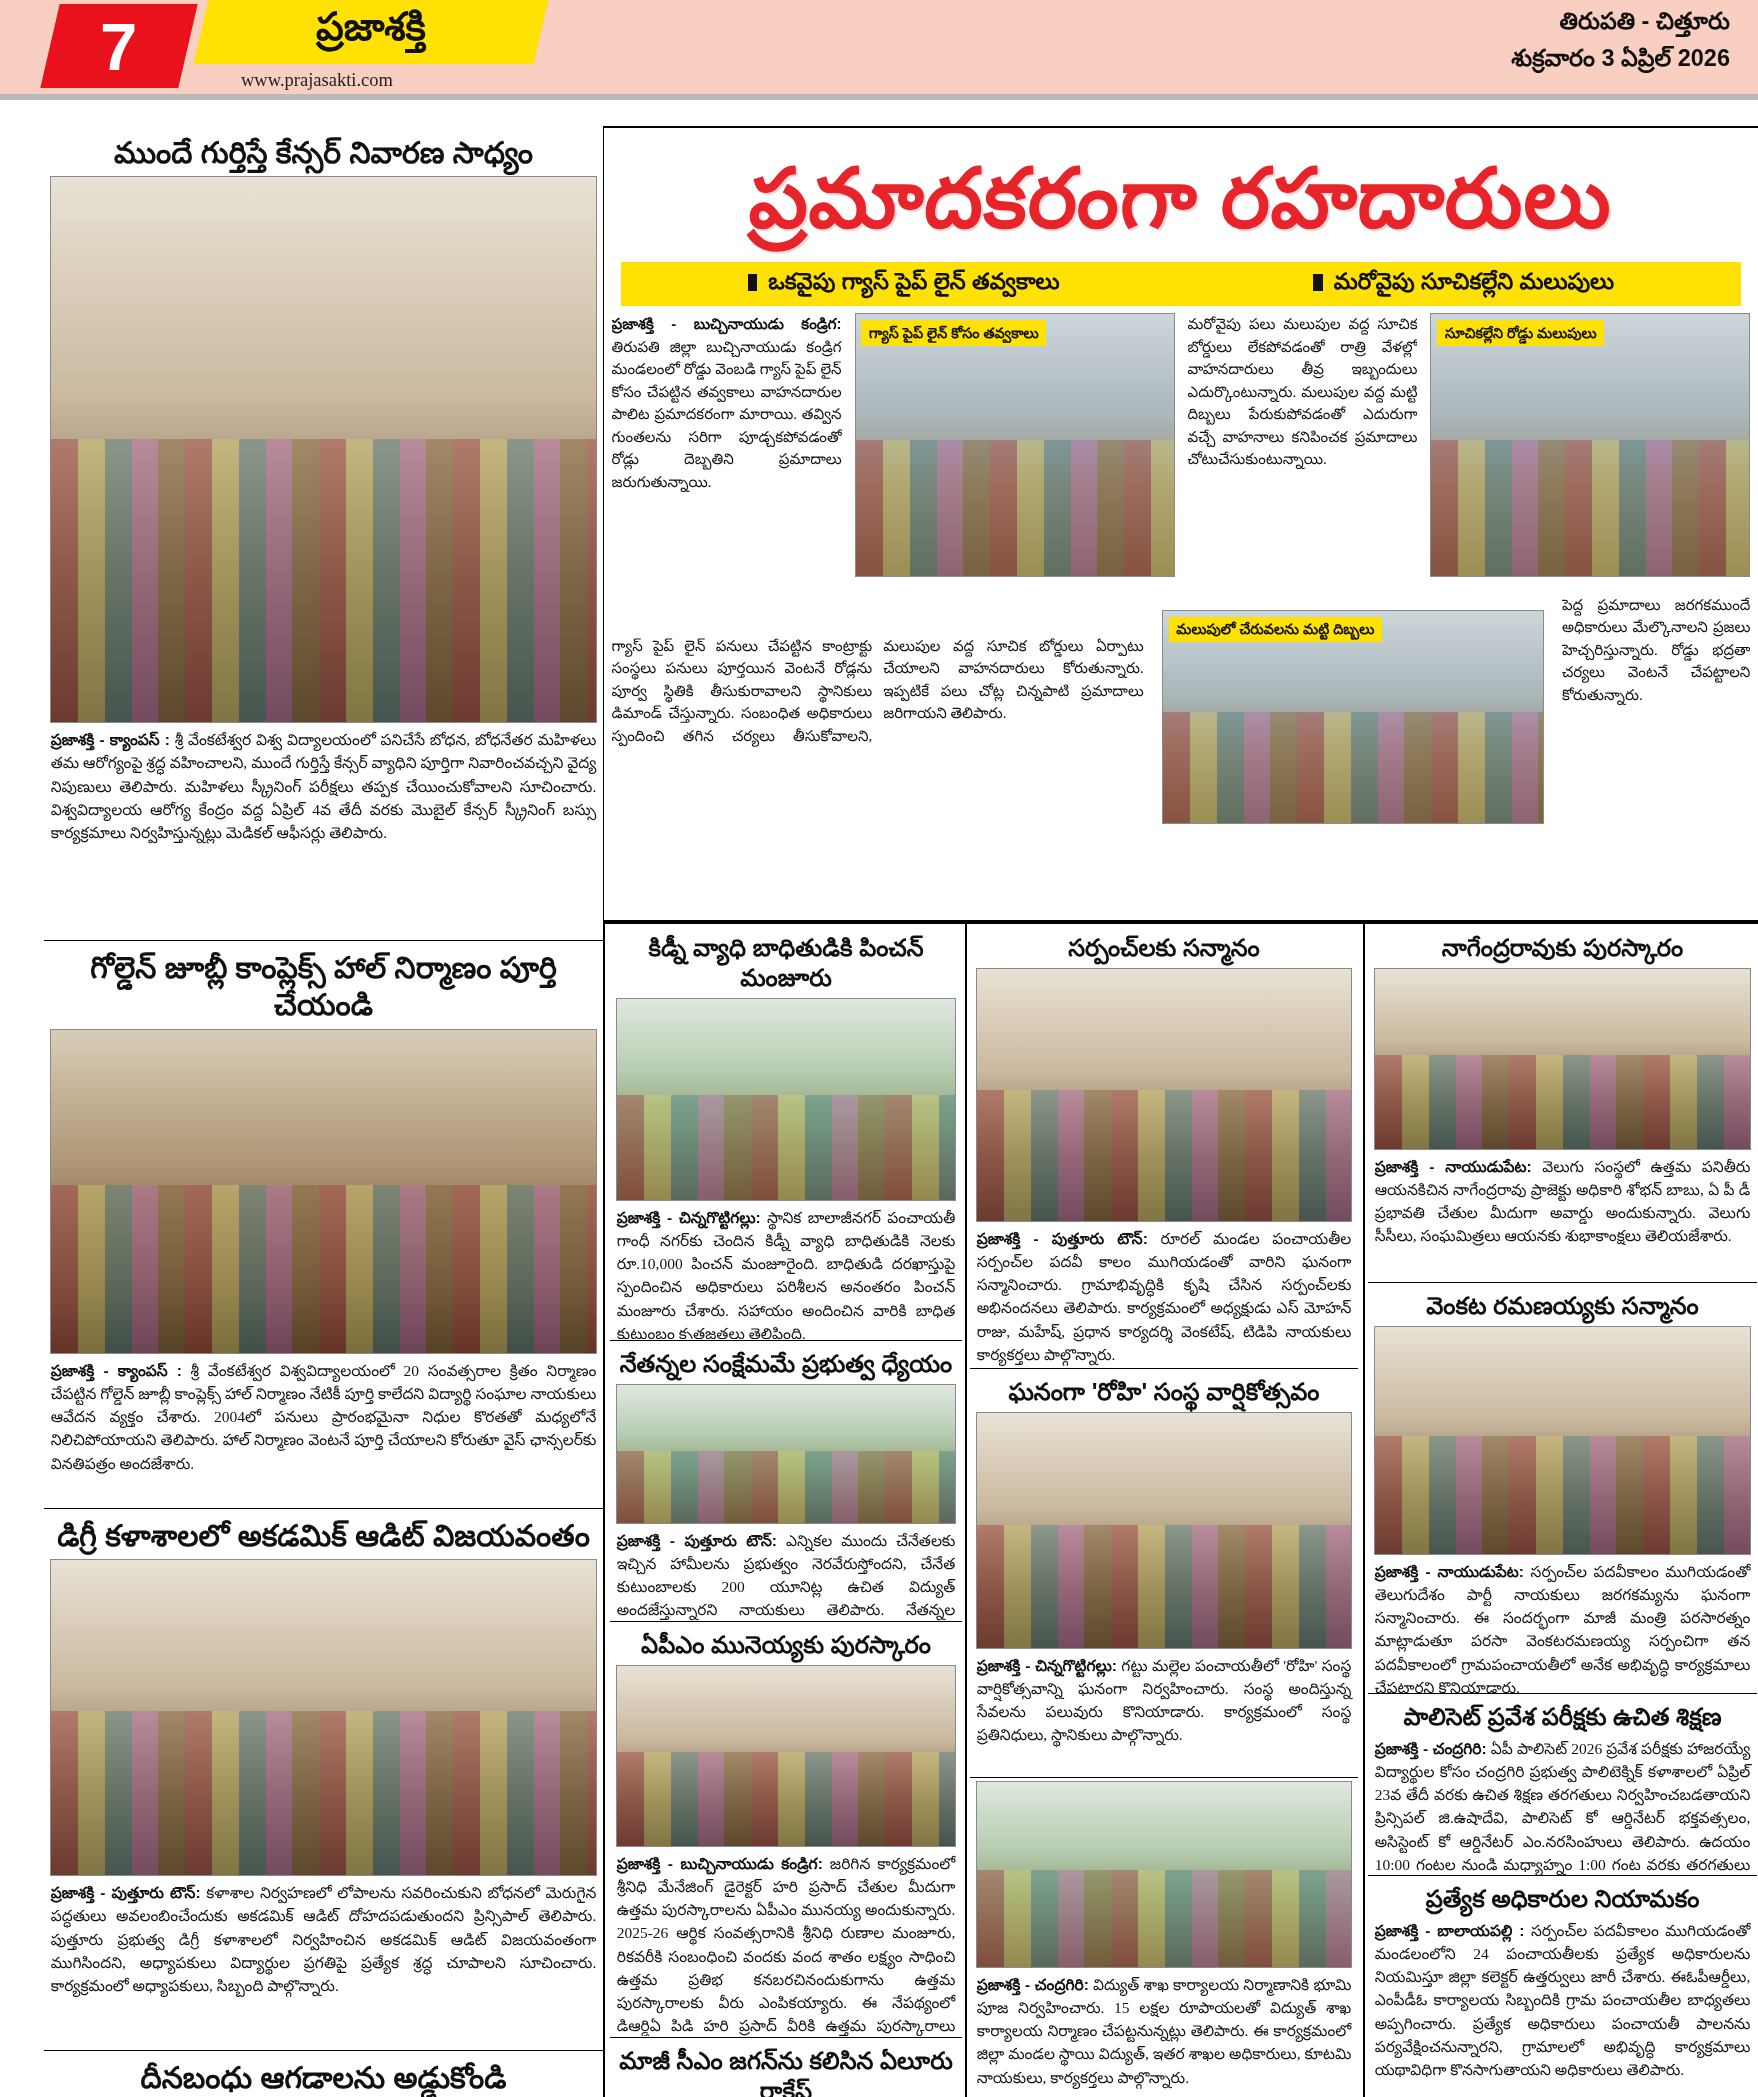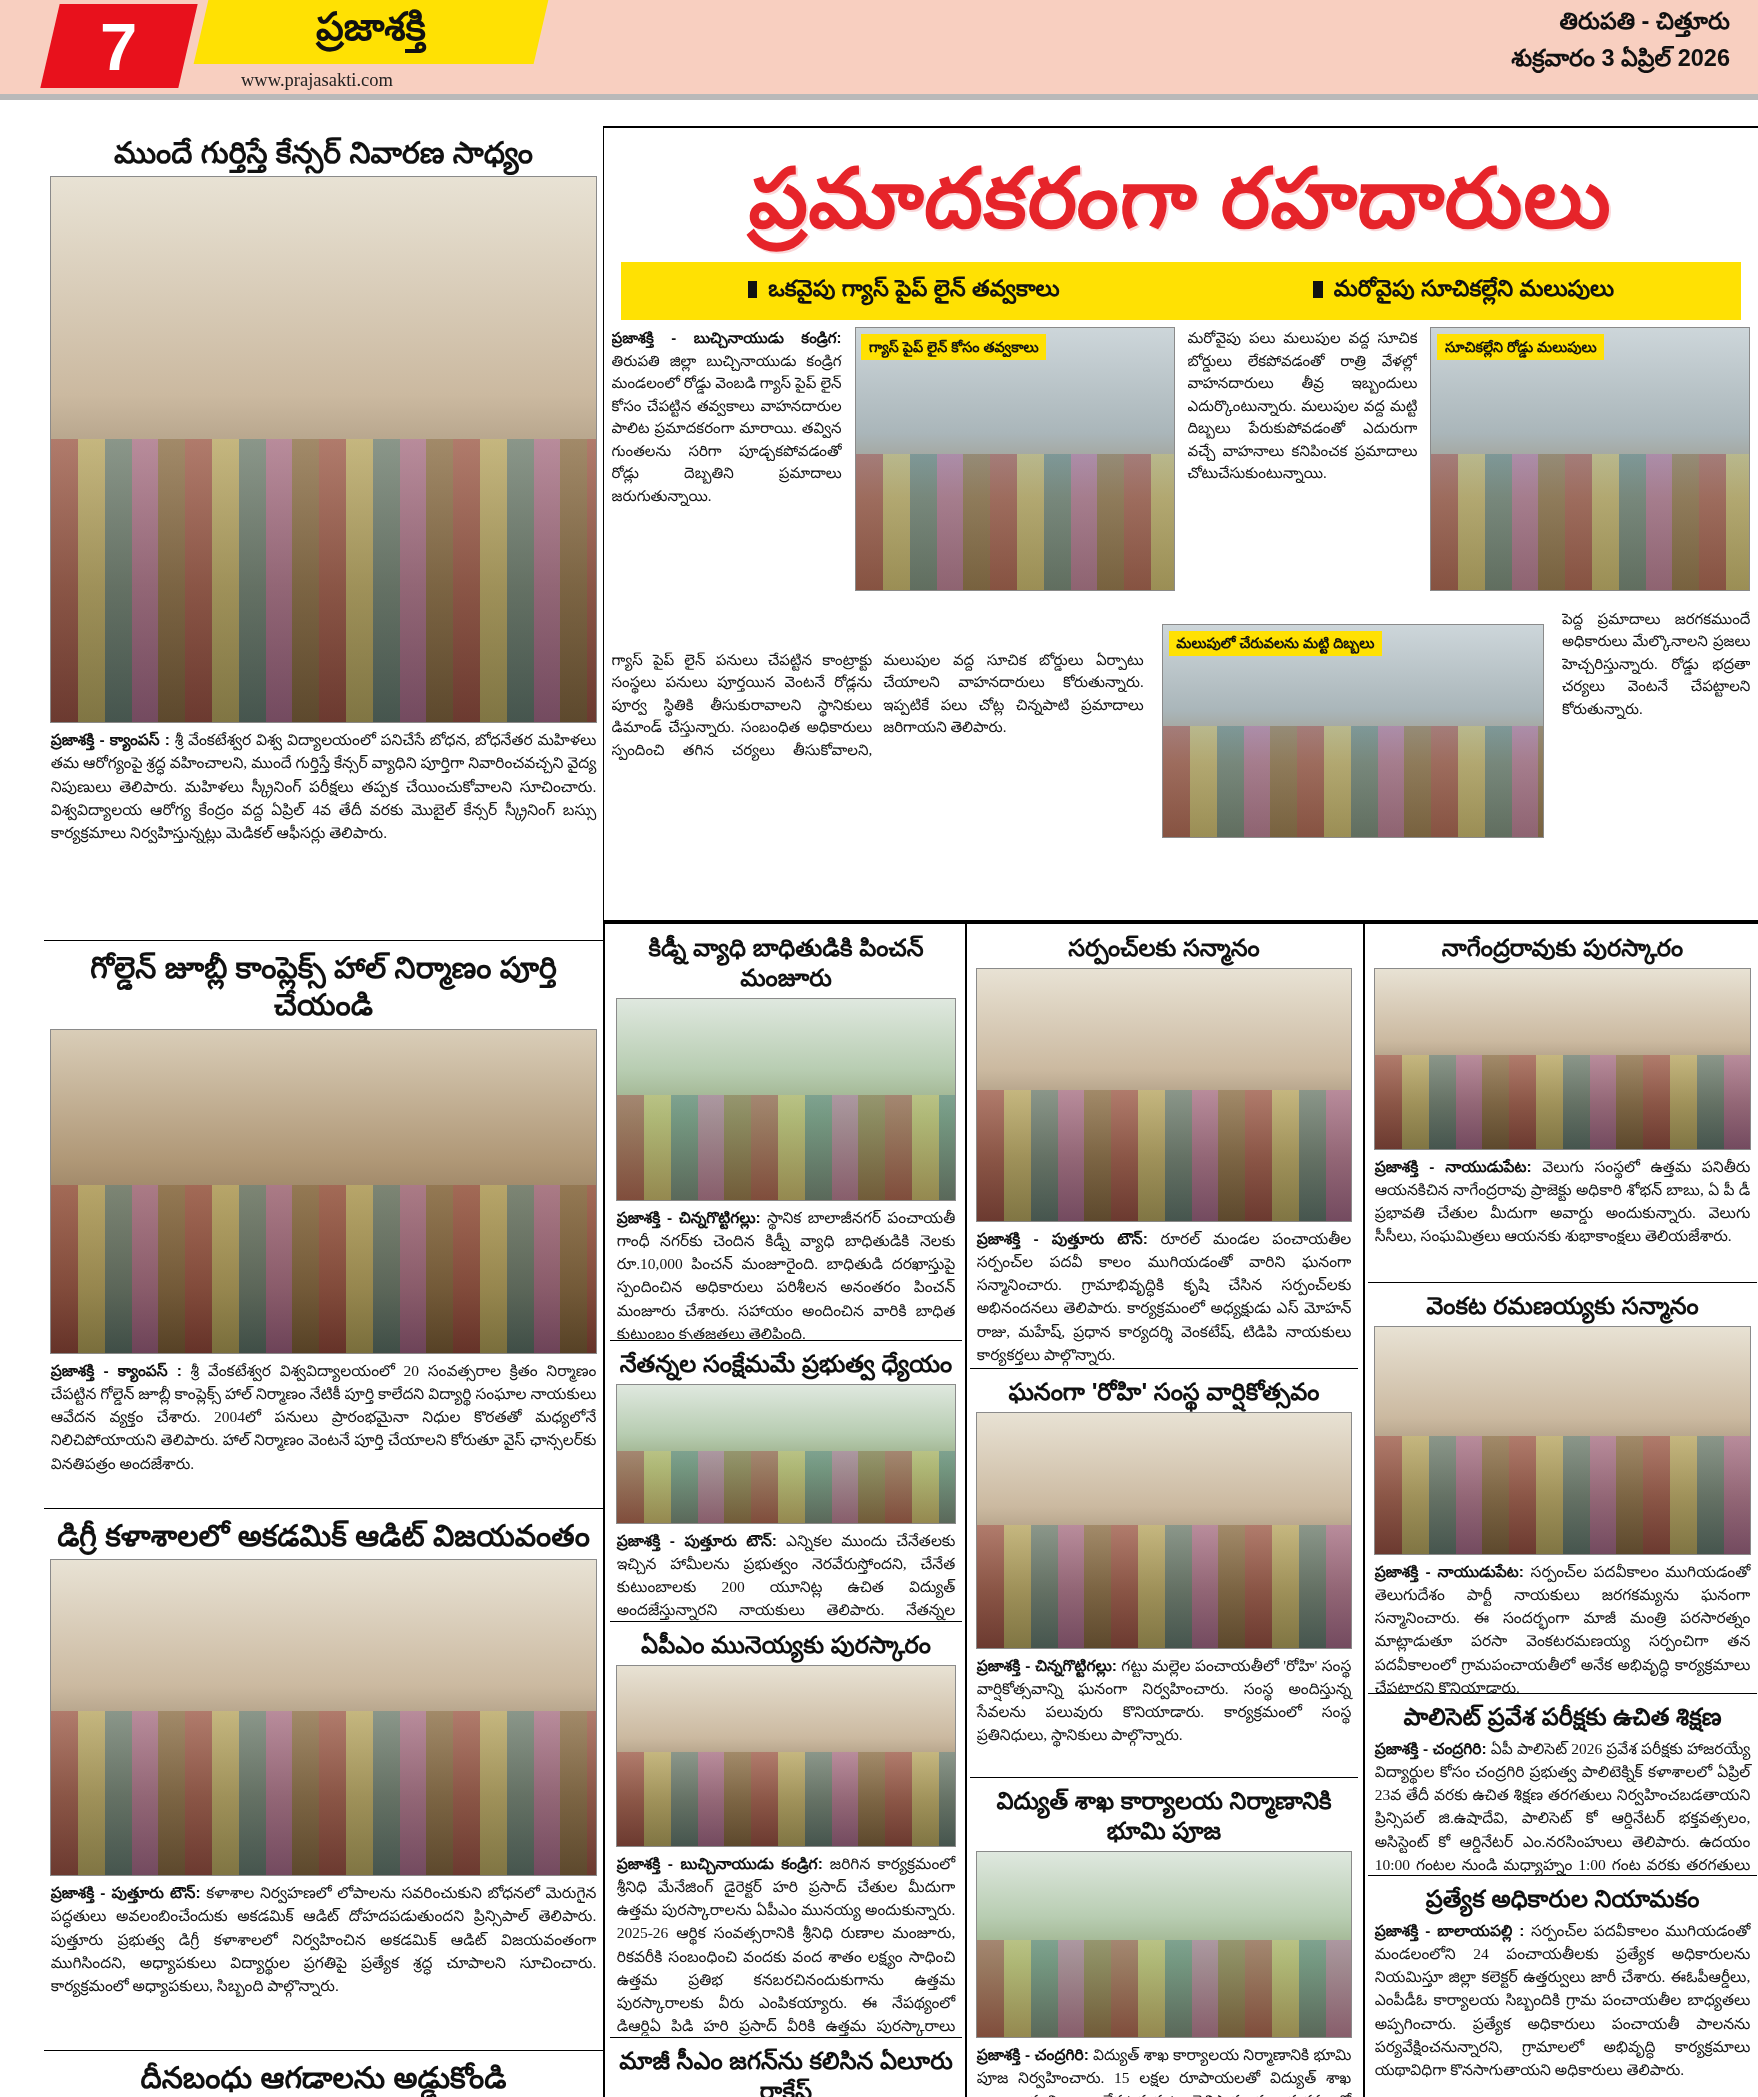--- a/index.html
+++ b/index.html
@@ -48,21 +48,21 @@
           padding:3.4px 7.6px;max-width:85%;line-height:1.3;}
 
   
   #lead{position:absolute;left:604px;top:126px;width:1154px;height:794px;overflow:hidden;
         border-top:2.1px solid #000;border-bottom:2.1px solid #000;background:#fff;}
   #lead-headline{font-family:"Liberation Sans",sans-serif;font-weight:bold;color:#e6242a;
                  font-size:83px;line-height:1.45;text-align:center;margin:11px 4.2px 2.5px 4.2px;
                  letter-spacing:0.8px;transform:skewX(-3deg);
                  text-shadow:2.1px 2.1px 0 rgba(230,36,42,.18);white-space:nowrap;}
   #lead-subbar{display:flex;justify-content:space-around;align-items:center;background:#ffe103;
-               margin:2.5px 17px 7.6px 17px;height:58px;font-family:"Liberation Sans",sans-serif;
+               margin:2.5px 17px 7.6px 17px;height:44px;font-family:"Liberation Sans",sans-serif;
                font-weight:bold;font-size:22.7px;}
   #lead-subbar .bullet{display:inline-block;width:9.2px;height:17px;background:#111;margin-right:11px;vertical-align:middle;}
   .lead-row{display:flex;gap:2px;margin:0 7.6px;justify-content:space-between;}
   .lead-text{font-size:15px;line-height:1.5;text-align:justify;overflow:hidden;}
   #lead-b3{column-count:2;column-gap:11px;}
 </style>
 </head>
 <body>
 
 <div id="paper">
@@ -207,21 +207,20 @@
     <div class="photo p-hall" style="height:235px;">
         <div class="crowd"></div>
       </div>
     <p class="body">
       <span class="dl">ప్రజాశక్తి - చిన్నగొట్టిగల్లు:</span>
       <span>గట్టు మల్లెల పంచాయతీలో 'రోహి' సంస్థ వార్షికోత్సవాన్ని ఘనంగా నిర్వహించారు. సంస్థ అందిస్తున్న సేవలను పలువురు కొనియాడారు. కార్యక్రమంలో సంస్థ ప్రతినిధులు, స్థానికులు పాల్గొన్నారు.</span>
     </p>
   </div>
 
   <div class="article ruled" style="left:970px;top:1777px;width:388px;height:373px;">
-    <div class="hl">విద్యుత్ శాఖ కార్యాలయ నిర్మాణానికి భూమి పూజ</div>
     <div class="photo p-out" style="height:185px;">
         <div class="crowd"></div>
       </div>
     <p class="body">
       <span class="dl">ప్రజాశక్తి - చంద్రగిరి:</span>
       <span>విద్యుత్ శాఖ కార్యాలయ నిర్మాణానికి భూమి పూజ నిర్వహించారు. 15 లక్షల రూపాయలతో విద్యుత్ శాఖ కార్యాలయ నిర్మాణం చేపట్టనున్నట్లు తెలిపారు. ఈ కార్యక్రమంలో జిల్లా మండల స్థాయి విద్యుత్, ఇతర శాఖల అధికారులు, కూటమి నాయకులు, కార్యకర్తలు పాల్గొన్నారు.</span>
     </p>
   </div>
 
   <div class="article" style="left:1368px;top:925px;width:389px;height:356px;">

